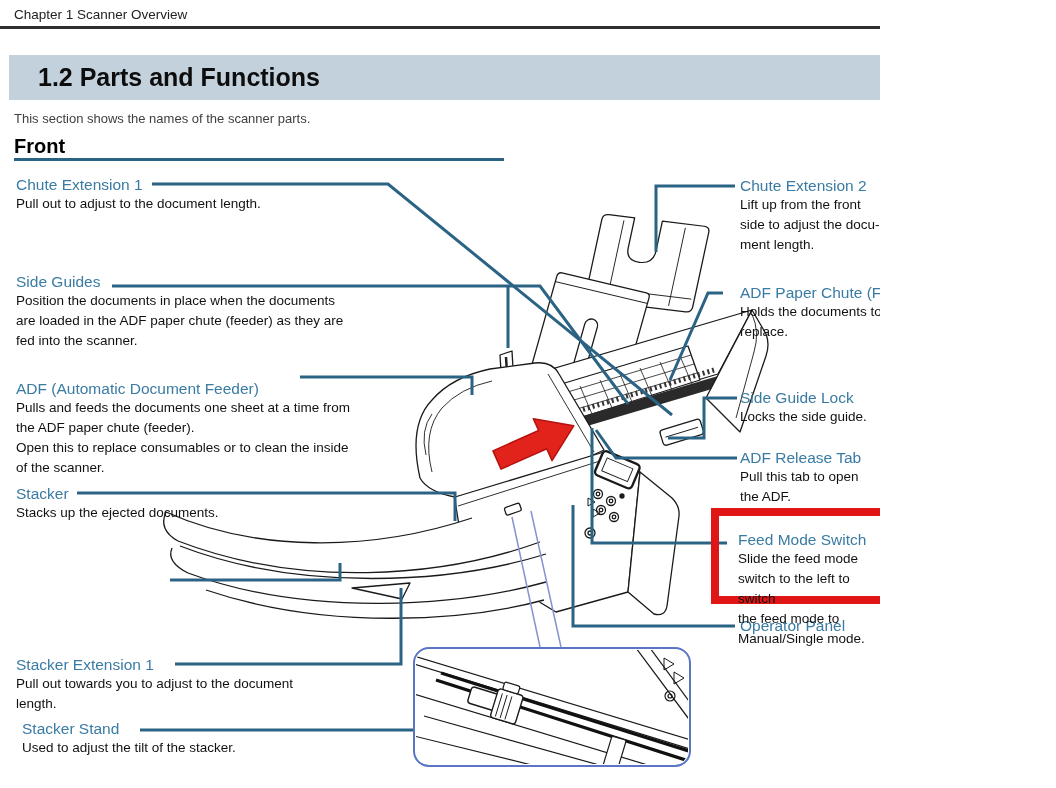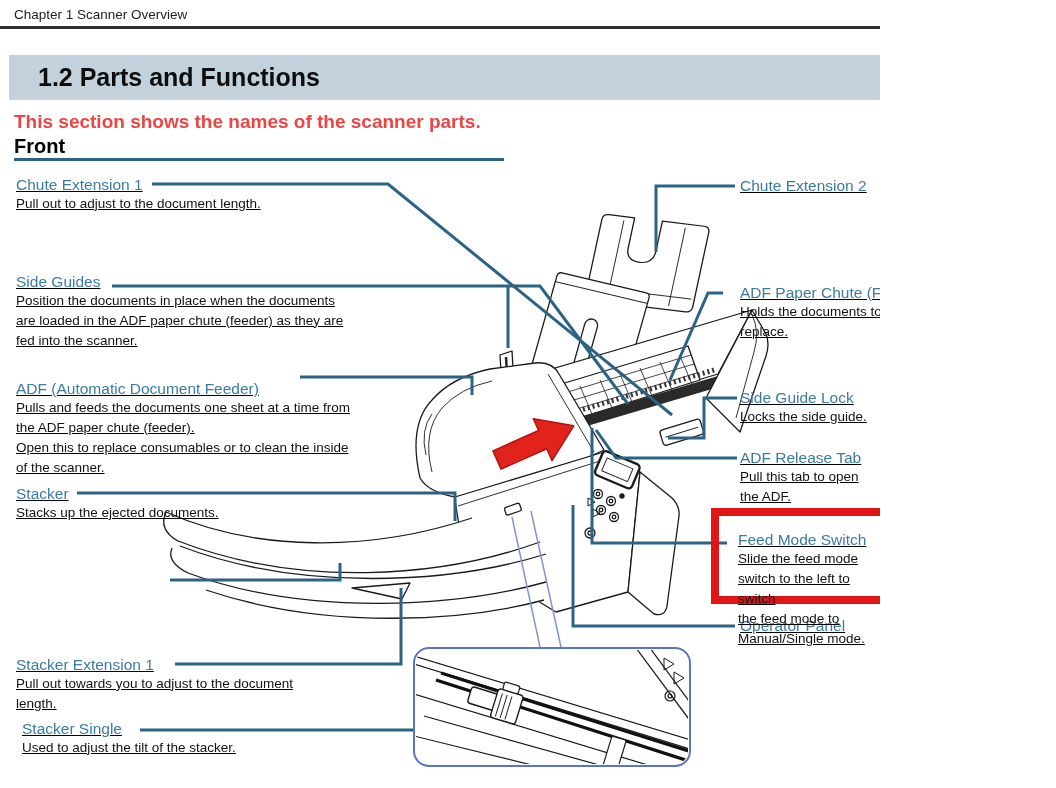--- a/index.html
+++ b/index.html
@@ -2,25 +2,25 @@
 <html><head>
 <meta charset="utf-8">
 <style>
   html,body{margin:0;padding:0;background:#fff;}
   .page{position:relative;width:880px;height:788px;background:#fff;overflow:hidden;
         font-family:"Liberation Sans","DejaVu Sans",sans-serif;}
   .chapter-header{position:absolute;left:14px;top:7px;font-size:13.5px;color:#222;}
   .chapter-rule{position:absolute;left:0;top:26px;width:1056px;height:3px;background:#2e2e2e;}
   .section-bar{position:absolute;left:9px;top:55px;width:1022px;height:45px;background:#c3d1dd;}
   .section-title{font-size:25px;font-weight:bold;color:#0d0d0d;line-height:45px;padding-left:17px;margin-left:12px;}
-  .intro{position:absolute;left:14px;top:111px;font-size:19px;color:#ef4444;font-weight:bold;}
+  .intro{position:absolute;left:14px;top:111px;font-size:13px;color:#404040;}
   .front-heading{position:absolute;left:14px;top:135px;font-size:20px;font-weight:bold;color:#000;}
   .front-underline{position:absolute;left:14px;top:158px;width:490px;height:3px;background:#2b6384;}
   .diagram-svg{position:absolute;left:0;top:0;pointer-events:none;}
-  .lbl{position:absolute;z-index:2;text-decoration:underline;}
+  .lbl{position:absolute;z-index:2;}
   .lbl-title{font-size:15.5px;color:#3a7ba3;line-height:1.15;white-space:pre;}
   .lbl-desc{font-size:13.5px;color:#111;line-height:1.48;white-space:pre-line;}
   .w-left{max-width:400px;}
   .w-right{max-width:310px;}
   .link{color:#1a1ad1;text-decoration:none;cursor:pointer;}
   .highlight-box{position:absolute;left:711px;top:508px;width:338px;height:96px;
                  border:8px solid #e01616;box-sizing:border-box;z-index:1;}
 </style>
 </head>
 <body>
@@ -188,26 +188,28 @@
   <div class="lbl" style="left:16px;top:485px;">
     <div class="lbl-title">Stacker</div>
     <div class="lbl-desc w-left">Stacks up the ejected documents.</div>
   </div>
   <div class="lbl" style="left:16px;top:656px;">
     <div class="lbl-title">Stacker Extension 1</div>
     <div class="lbl-desc w-left">Pull out towards you to adjust to the document
 length.</div>
   </div>
   <div class="lbl" style="left:22px;top:720px;">
-    <div class="lbl-title">Stacker Single</div>
+    <div class="lbl-title">Stacker Stand</div>
     <div class="lbl-desc w-left">Used to adjust the tilt of the stacker.</div>
   </div>
 
   <div class="lbl" style="left:740px;top:177px;">
     <div class="lbl-title">Chute Extension 2</div>
+    <div class="lbl-desc w-right">Lift up from the front side to adjust the docu-
+ment length.</div>
   </div>
   <div class="lbl" style="left:740px;top:284px;">
     <div class="lbl-title">ADF Paper Chute (Feeder)</div>
     <div class="lbl-desc w-right">Holds the documents to be replace.</div>
   </div>
   <div class="lbl" style="left:740px;top:389px;">
     <div class="lbl-title">Side Guide Lock</div>
     <div class="lbl-desc w-right">Locks the side guide.</div>
   </div>
   <div class="lbl" style="left:740px;top:449px;">

